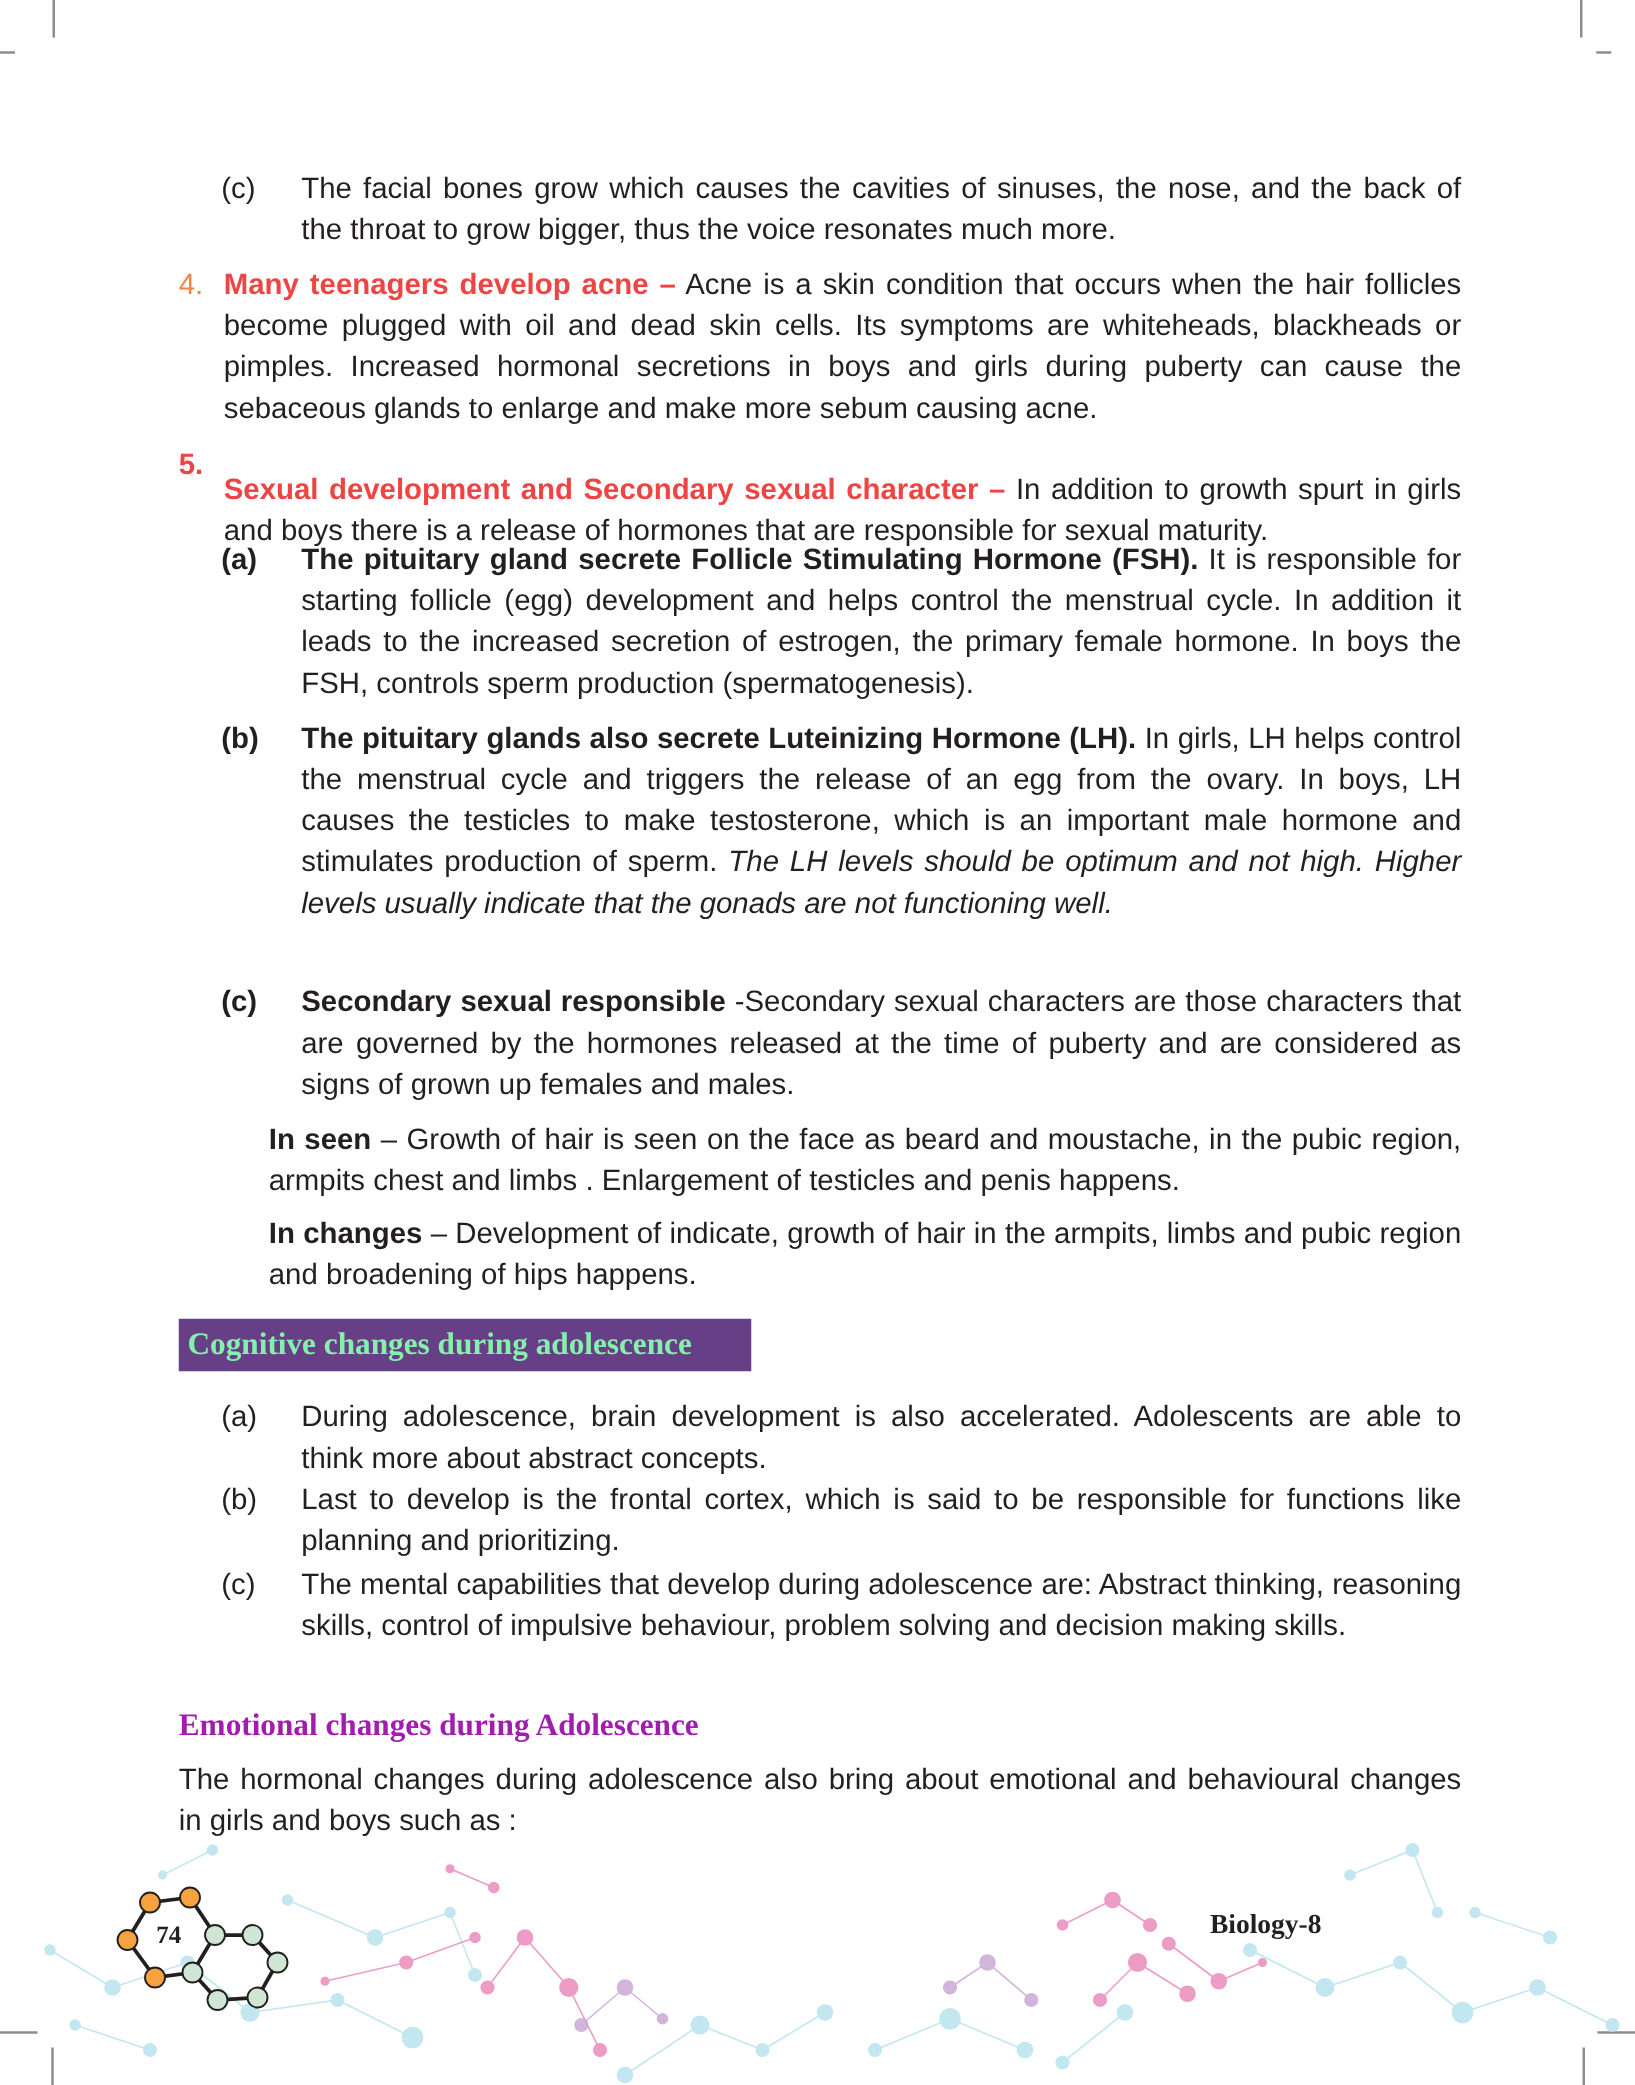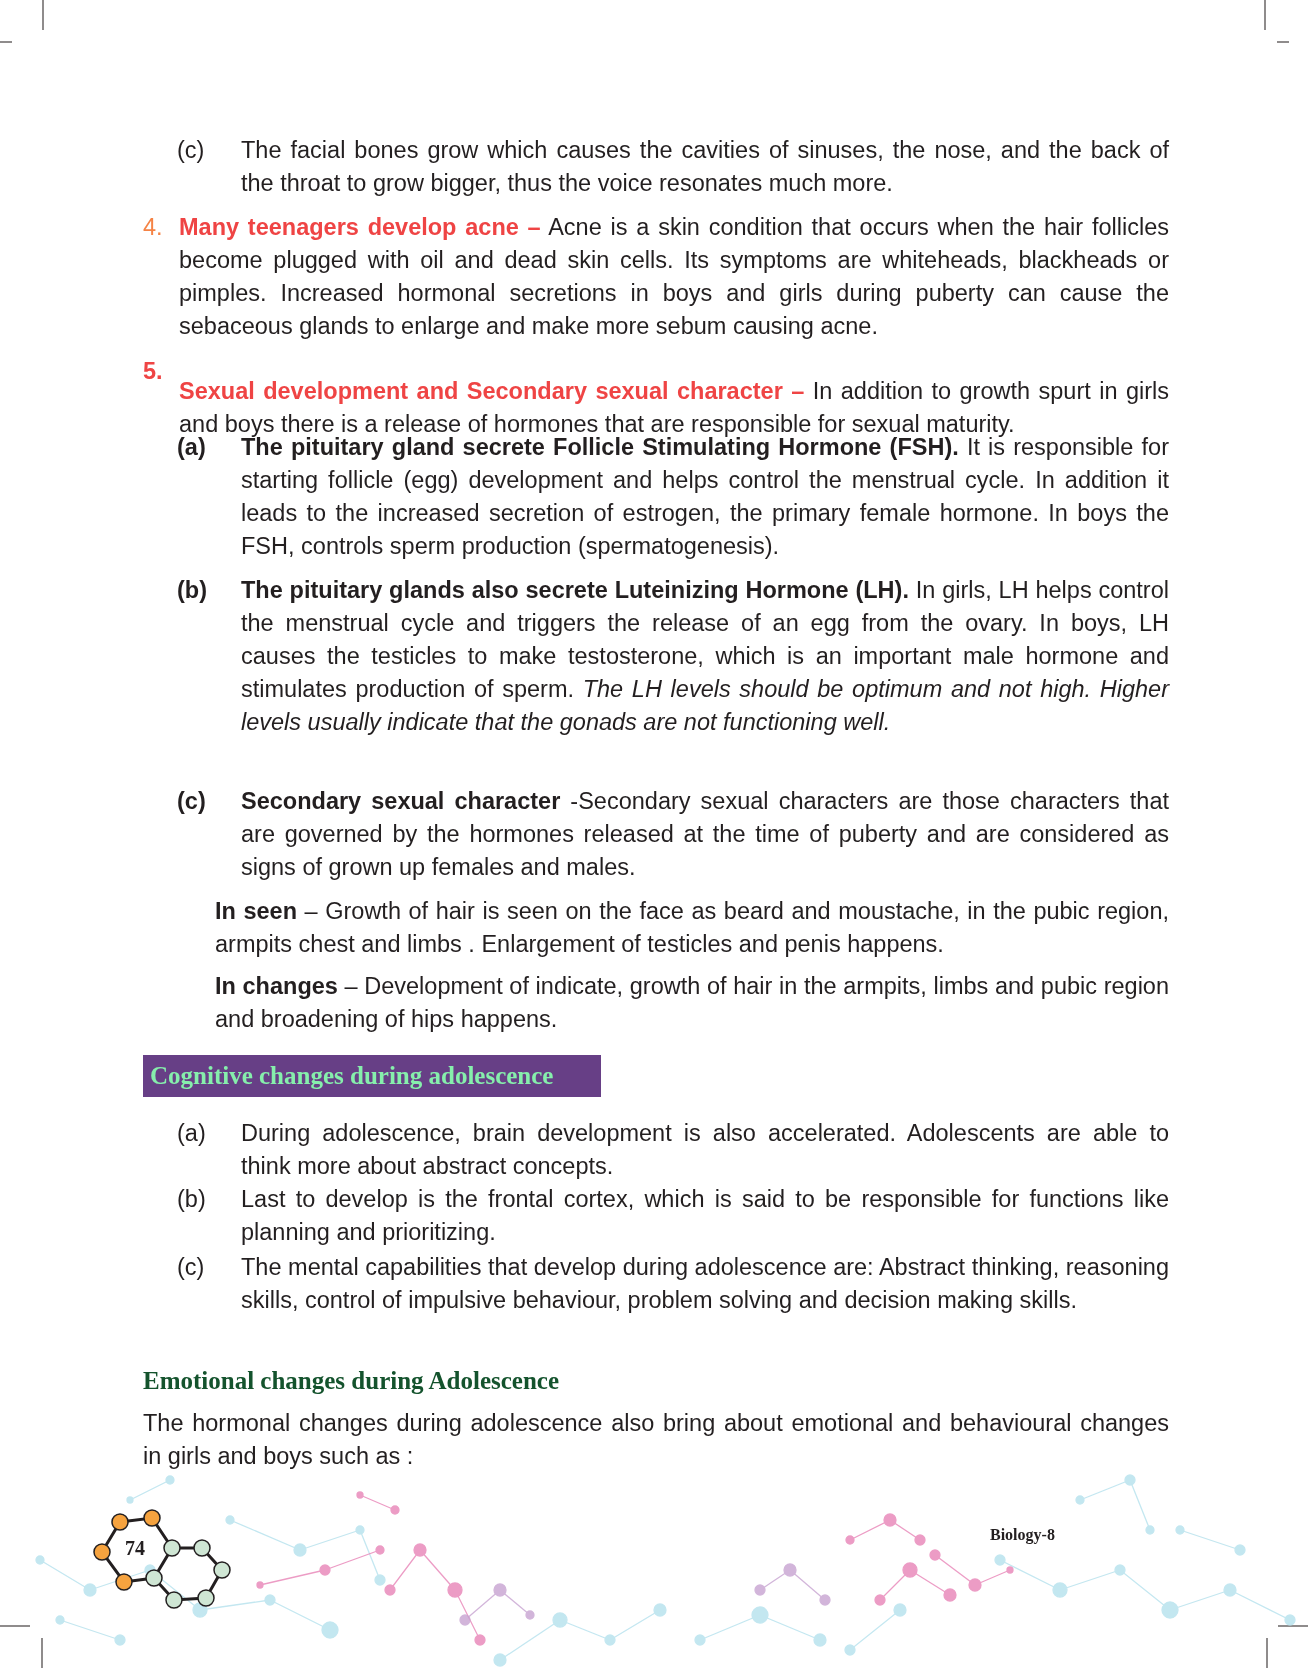--- a/index.html
+++ b/index.html
@@ -16,21 +16,21 @@
   .ital { font-style: italic; }
   .num-orange { color: #f58345; }
   .section-band {
     position: absolute; left: 143px; top: 1055px; height: 42px; width: 458px;
     background: #673f86; color: #86efac;
     font-family: "Liberation Serif", "DejaVu Serif", serif; font-weight: bold;
     font-size: 25px; line-height: 42px; padding-left: 7px; box-sizing: border-box;
   }
   .subhead {
     position: absolute; left: 143px; top: 1364px;
-    color: #14532d; font-family: "Liberation Serif", "DejaVu Serif", serif;
+    color: #a21caf; font-family: "Liberation Serif", "DejaVu Serif", serif;
     font-weight: bold; font-size: 25px; line-height: 34px;
   }
   .footer-text {
     position: absolute; font-family: "Liberation Serif", "DejaVu Serif", serif;
     font-weight: bold; color: #231f20;
   }
   svg.bg { position: absolute; left: 0; top: 1440px; }
 </style>
 </head>
 <body>
@@ -72,21 +72,21 @@
   <div>
     <span class="lbl bold" style="left:177px;top:574px;">(b)</span>
     <div class="body" style="left:241px;top:574px;width:928px;">
       <span class="bold">The pituitary glands also secrete Luteinizing Hormone (LH).</span><span> In girls, LH helps control the menstrual cycle and  triggers the release of an egg from the ovary. In boys, LH causes the testicles to make testosterone, which is an important male hormone and stimulates production of sperm. </span><span class="ital">The LH levels should be optimum and not high. Higher levels usually indicate that the gonads are not functioning well.</span>
     </div>
   </div>
 
   <div>
     <span class="lbl bold" style="left:177px;top:785px;">(c)</span>
     <div class="body" style="left:241px;top:785px;width:928px;">
-      <span class="bold">Secondary sexual character</span><span> -Secondary sexual characters are those characters that are governed by the hormones released at the time of puberty and are considered as signs of grown up females and males.</span>
+      <span class="bold">Secondary sexual responsible</span><span> -Secondary sexual characters are those characters that are governed by the hormones released at the time of puberty and are considered as signs of grown up females and males.</span>
     </div>
   </div>
 
   <div class="body" style="left:215px;top:895px;width:954px;">
     <span class="bold">In seen</span><span> – Growth of hair is seen on the face  as beard and moustache, in the pubic region, armpits  chest and limbs . Enlargement of testicles and penis happens.</span>
   </div>
 
   <div class="body" style="left:215px;top:970px;width:954px;">
     <span class="bold">In changes</span><span> – Development of indicate, growth of hair in the armpits, limbs and pubic region and broadening of hips happens.</span>
   </div>
@@ -229,13 +229,13 @@
     <circle cx="36" cy="82" r="8" fill="#f6a33f"></circle>
     <circle cx="84" cy="48" r="8" fill="#cfe6d4"></circle>
     <circle cx="66" cy="78" r="8" fill="#cfe6d4"></circle>
     <circle cx="114" cy="48" r="8" fill="#cfe6d4"></circle>
     <circle cx="134" cy="70" r="8" fill="#cfe6d4"></circle>
     <circle cx="118" cy="98" r="8" fill="#cfe6d4"></circle>
     <circle cx="86" cy="100" r="8" fill="#cfe6d4"></circle>
   </g>
 </svg>
 <div class="footer-text" style="left:125px;top:1537px;font-size:20px;">74</div>
-<div class="footer-text" style="left:990px;top:1526px;font-size:16px;text-align:center;">Biology-8</div>
+<div class="footer-text" style="left:968px;top:1526px;font-size:22px;text-align:center;">Biology-8</div>
 
 </body></html>

